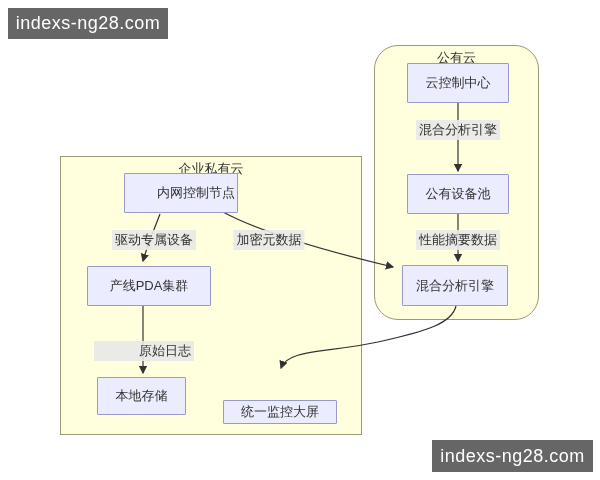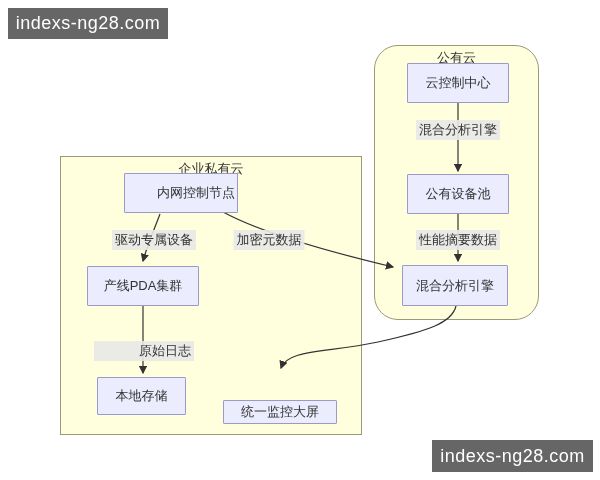--- a/index.html
+++ b/index.html
@@ -86,21 +86,21 @@
   }
   #wm-top-left  { left: 8px;   top: 8px;   width: 160px; height: 31px; }
   #wm-bot-right { left: 432px; top: 440px; width: 161px; height: 32px; }
 
   
   #cluster-private { left: 60px;  top: 156px; width: 302px; height: 279px; }
   #cluster-public  { left: 374px; top: 45px;  width: 165px; height: 275px; border-radius: 24px; }
 
   
   #node-intranet-control   { left: 124px; top: 173px; width: 114px; height: 40px; padding-left: 30px; }
-  #node-pda-cluster        { left: 87px;  top: 266px; width: 112px; height: 40px; }
+  #node-pda-cluster        { left: 87px;  top: 266px; width: 124px; height: 40px; }
   #node-local-storage      { left: 97px;  top: 377px; width: 89px;  height: 38px; }
   #node-monitor-screen     { left: 223px; top: 400px; width: 114px; height: 24px; }
   #node-cloud-control      { left: 407px; top: 63px;  width: 102px; height: 40px; }
   #node-device-pool        { left: 407px; top: 174px; width: 102px; height: 40px; }
   #node-analysis-engine    { left: 402px; top: 265px; width: 106px; height: 41px; }
 
   
   #label-dispatch    { left: 458px; top: 130px; }
   #label-perf        { left: 458px; top: 240px; }
   #label-drive       { left: 142px; top: 240px; margin-left: 12px; }

